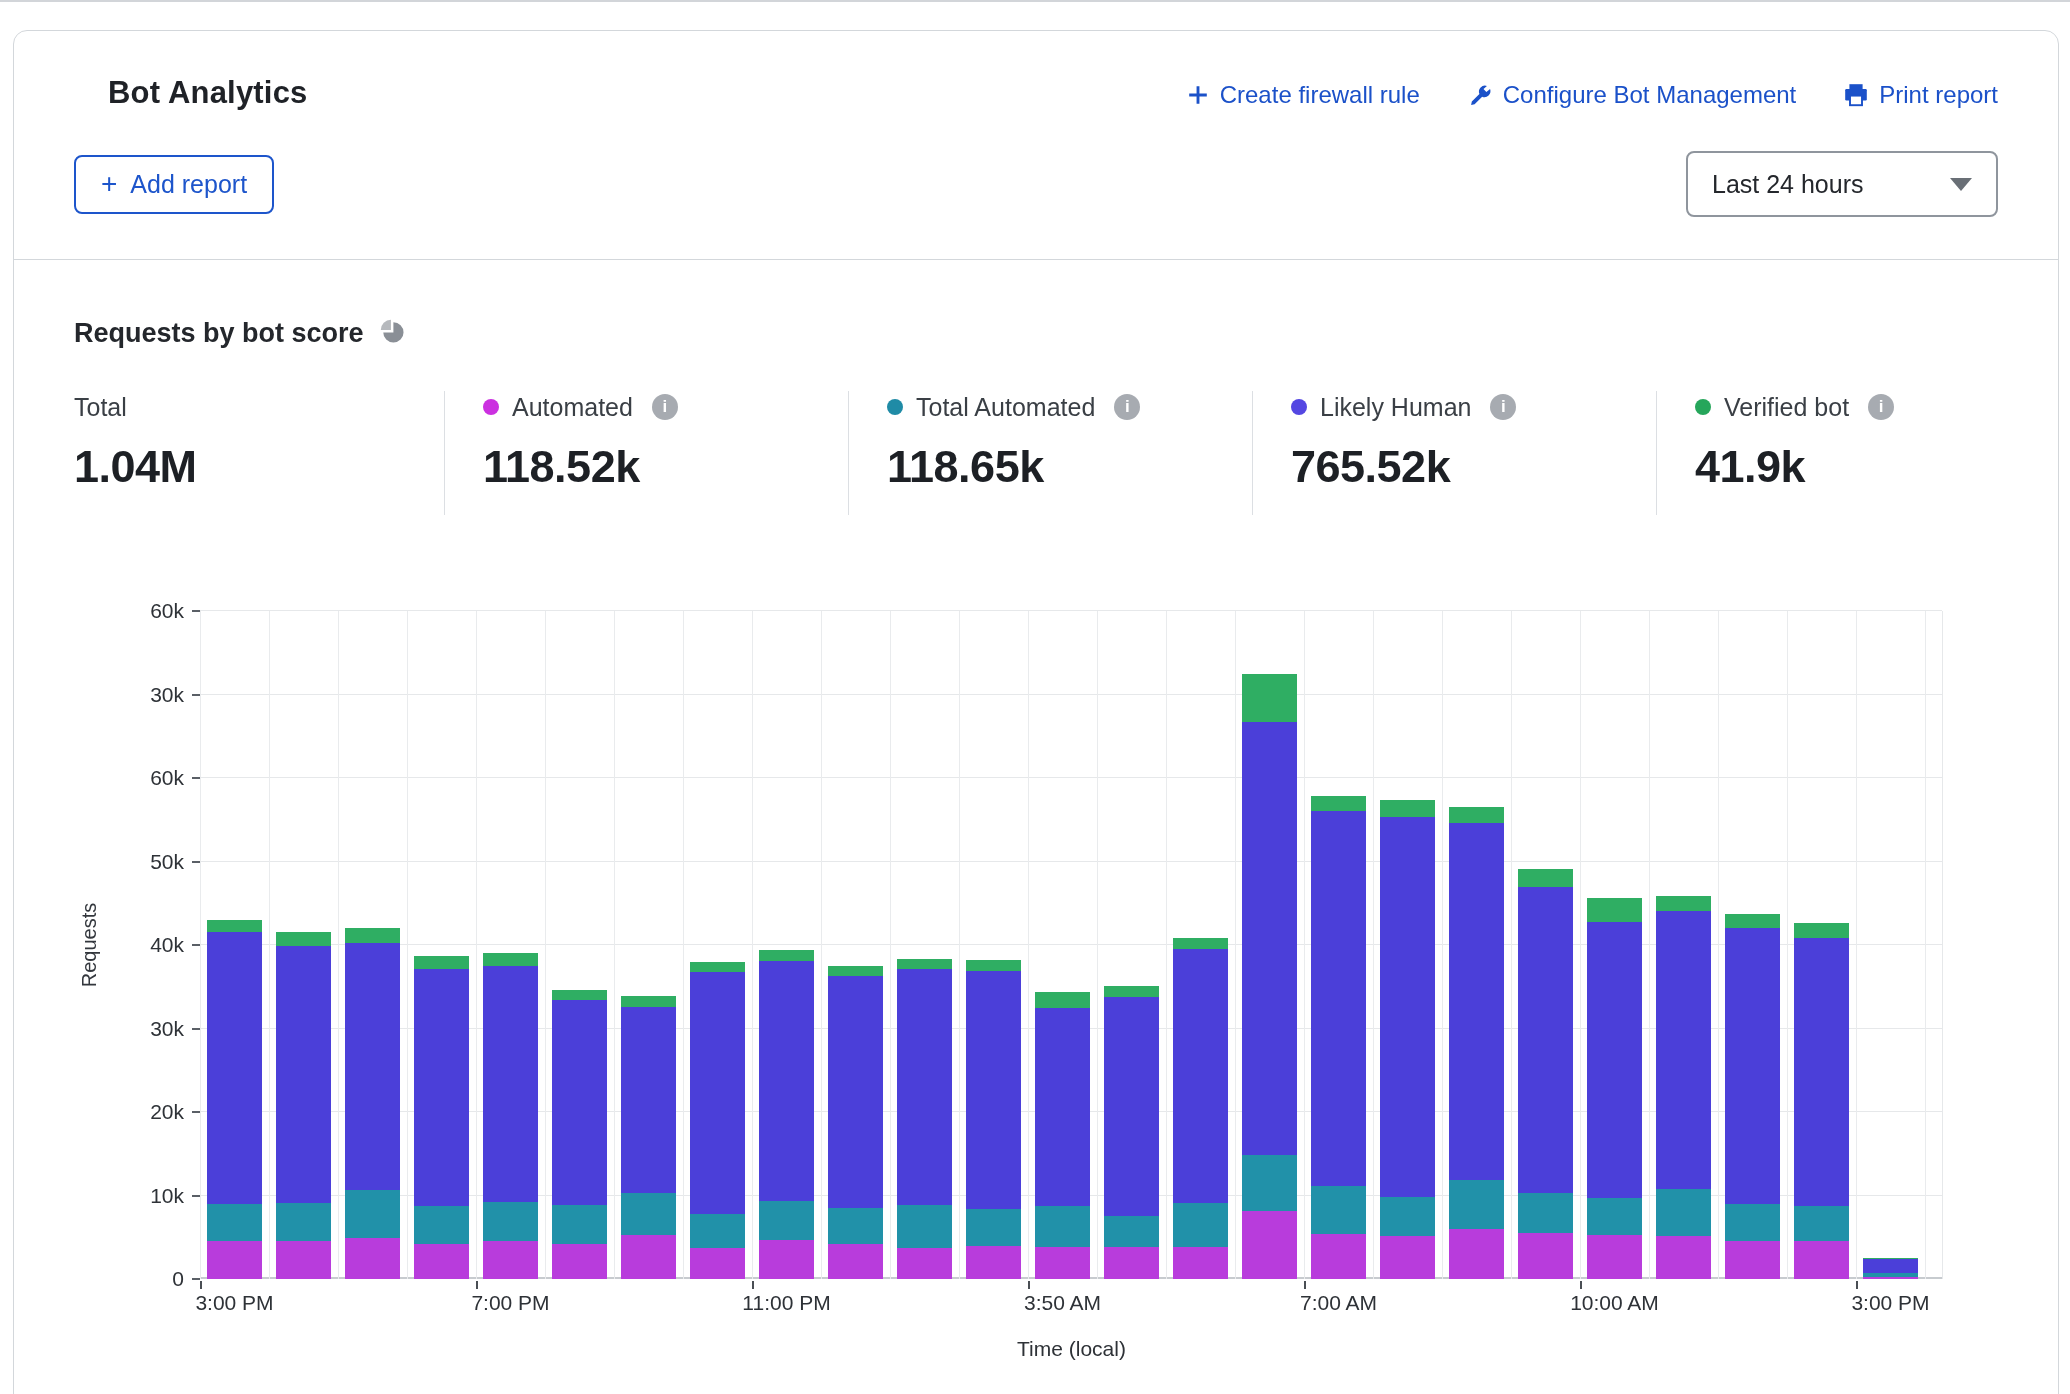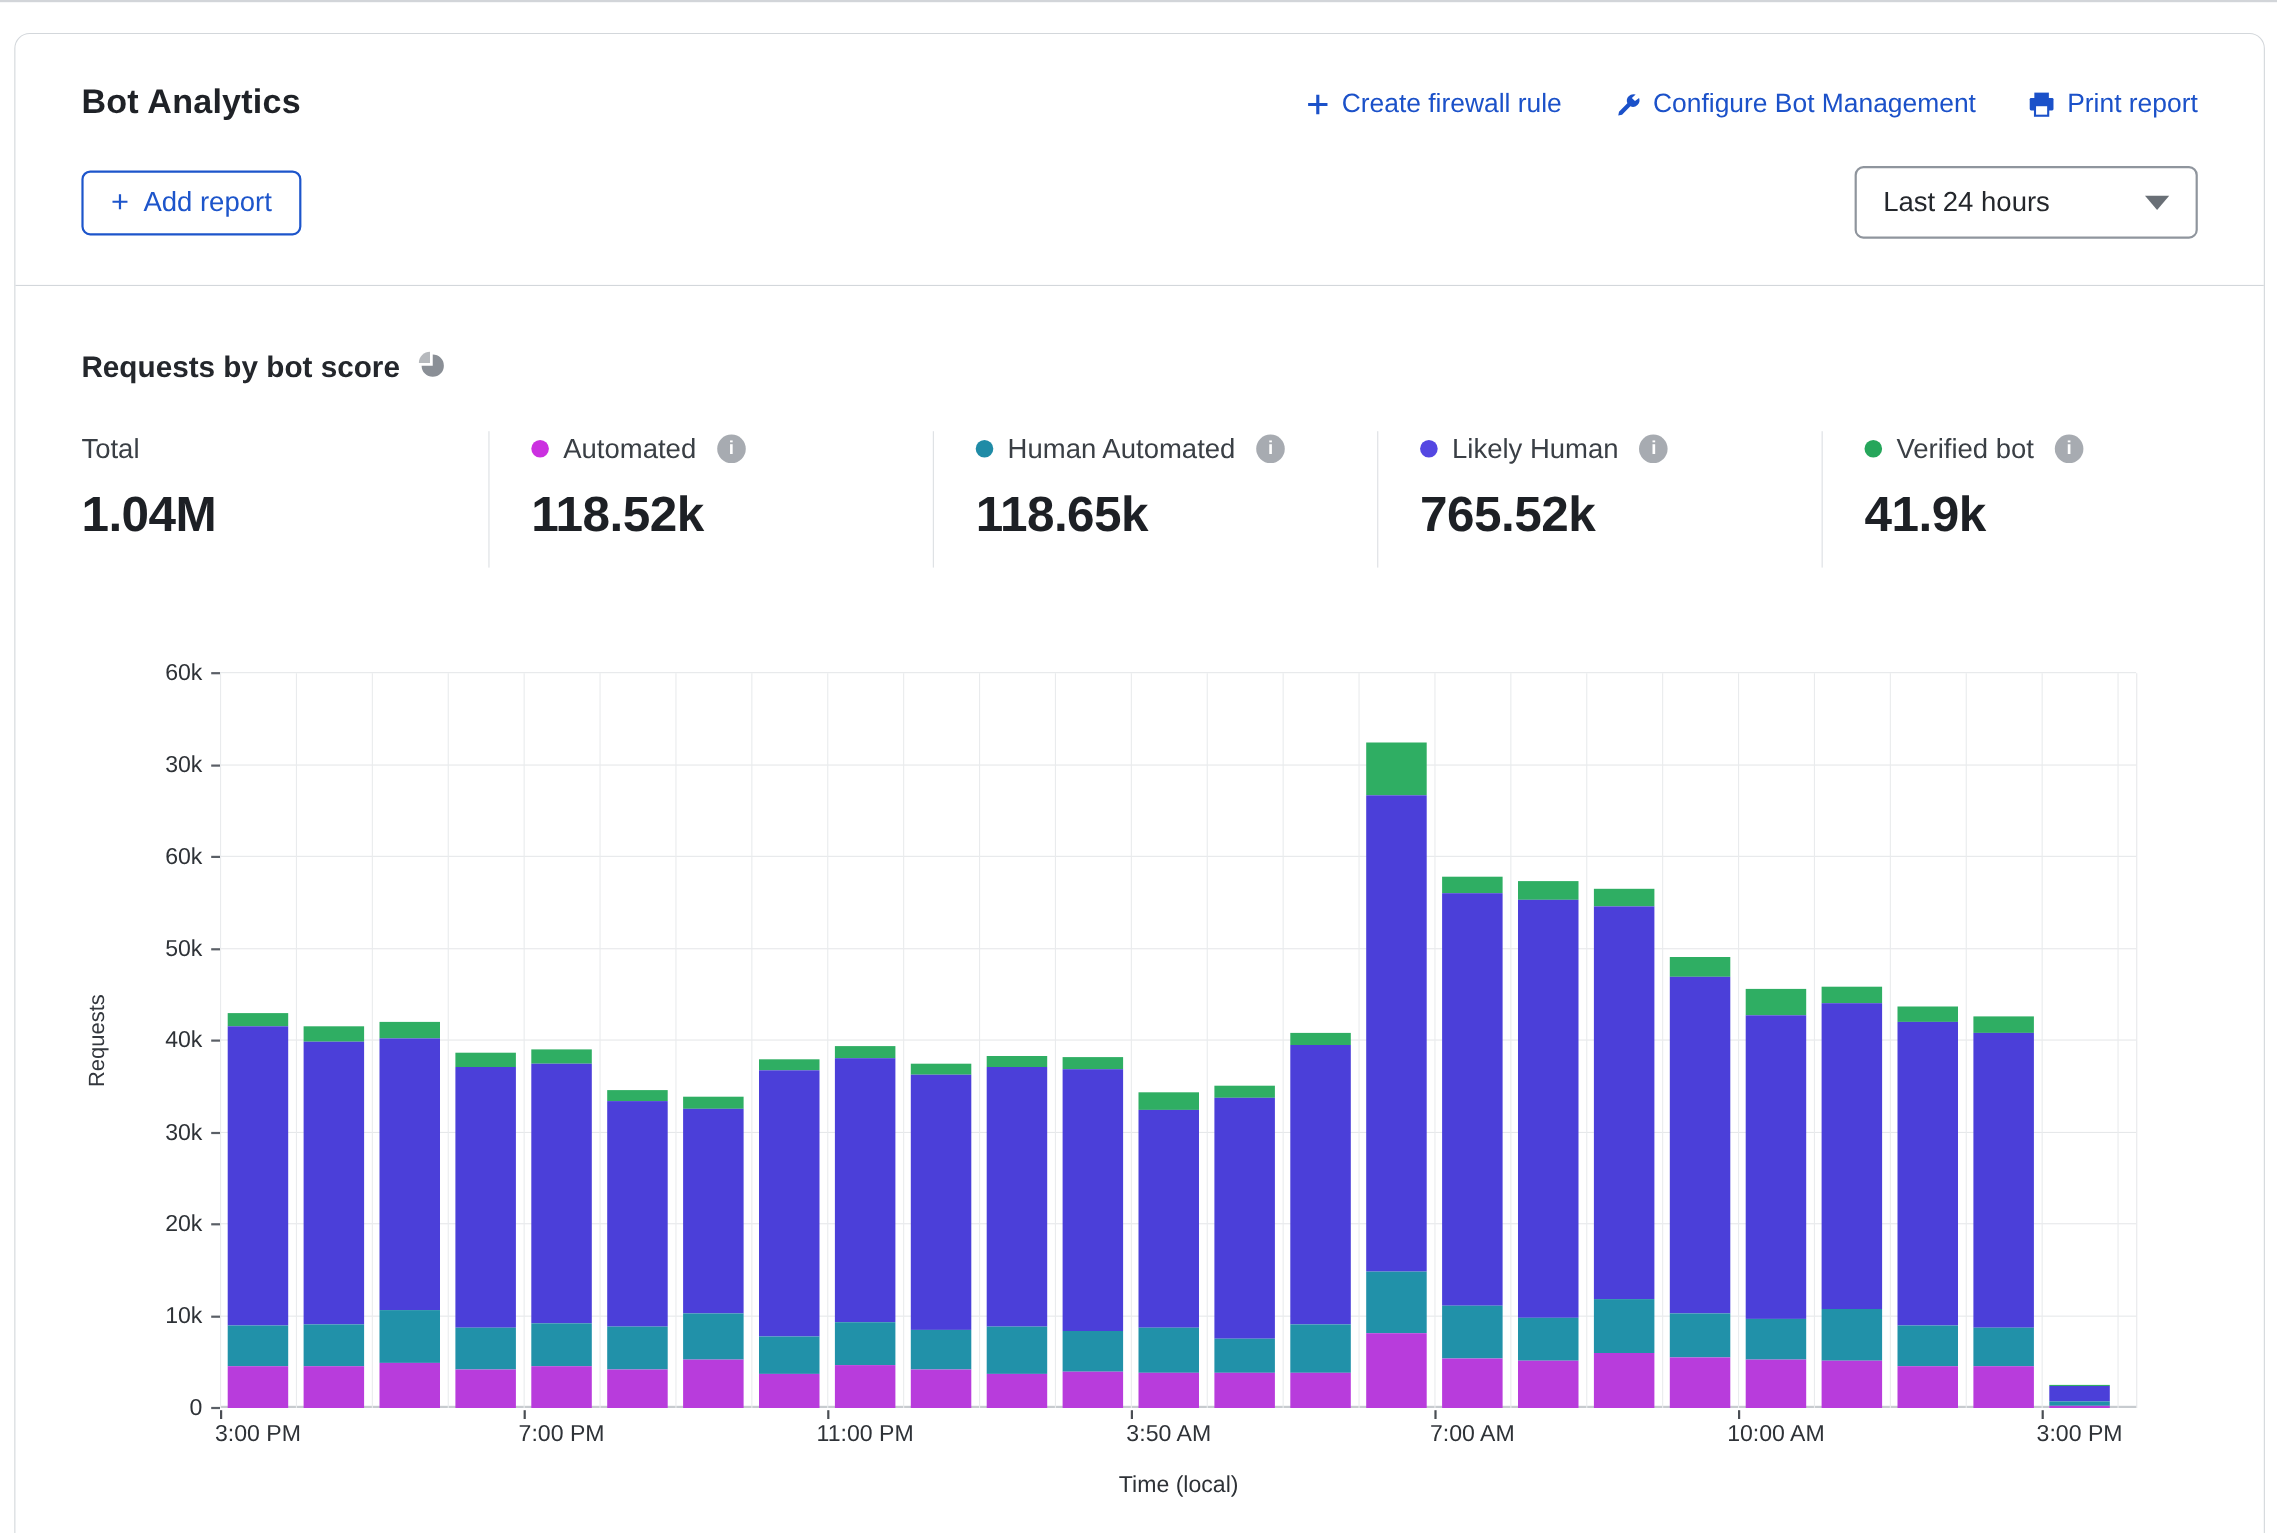--- a/index.html
+++ b/index.html
@@ -4,21 +4,21 @@
 <style>
   * { margin:0; padding:0; box-sizing:border-box; }
   html,body { width:2070px; height:1394px; background:#fff; overflow:hidden;
               font-family:"Liberation Sans", sans-serif; color:#202327; }
   .top-line { position:absolute; top:0; left:0; width:2070px; height:2px; background:#d2d5d9; }
   .card { position:absolute; top:30px; left:13px; right:11px; height:1420px;
           background:#fff; border:1px solid #d3d7db; border-radius:14px 14px 0 0; }
   .card-inner { padding:0 60px; }
 
   
-  .hdr-row { display:flex; justify-content:space-between; align-items:flex-start; padding-top:44px; }
+  .hdr-row { display:flex; justify-content:space-between; align-items:flex-start; padding-top:44px;margin-left:34px; }
   .page-title { font-size:31px; font-weight:700; letter-spacing:.2px; color:#1f2227; }
   .actions { display:flex; gap:48px; align-items:center; margin-top:6px; }
   .action-link { display:flex; align-items:center; gap:11px; color:#1b51c9; font-size:24px; cursor:pointer; }
   .action-link svg { display:block; }
 
   .row2 { margin-top:40px; display:flex; justify-content:space-between; align-items:center; }
   .add-filter { display:inline-flex; align-items:center; gap:13px; border:2px solid #1d55cb; border-radius:8px;
                 color:#1d55cb; font-size:25px; padding:13px 25px; background:#fff; cursor:pointer; }
   .plus-glyph { font-size:28px; font-weight:400; line-height:20px; }
   .select { width:312px; height:66px; border:2px solid #8f959d; border-radius:8px; display:flex;
@@ -140,21 +140,21 @@
         <div class="stat-label-row">
           <span class="stat-dot" style="background: rgb(203, 48, 224);"></span>
           <span>Automated</span>
           <span class="info-badge">i</span>
         </div>
         <div class="stat-value">118.52k</div>
       </div>
       <div class="stat-col c2">
         <div class="stat-label-row">
           <span class="stat-dot" style="background: rgb(31, 139, 166);"></span>
-          <span>Human Automated</span>
+          <span>Total Automated</span>
           <span class="info-badge">i</span>
         </div>
         <div class="stat-value">118.65k</div>
       </div>
       <div class="stat-col c3">
         <div class="stat-label-row">
           <span class="stat-dot" style="background: rgb(84, 71, 226);"></span>
           <span>Likely Human</span>
           <span class="info-badge">i</span>
         </div>

